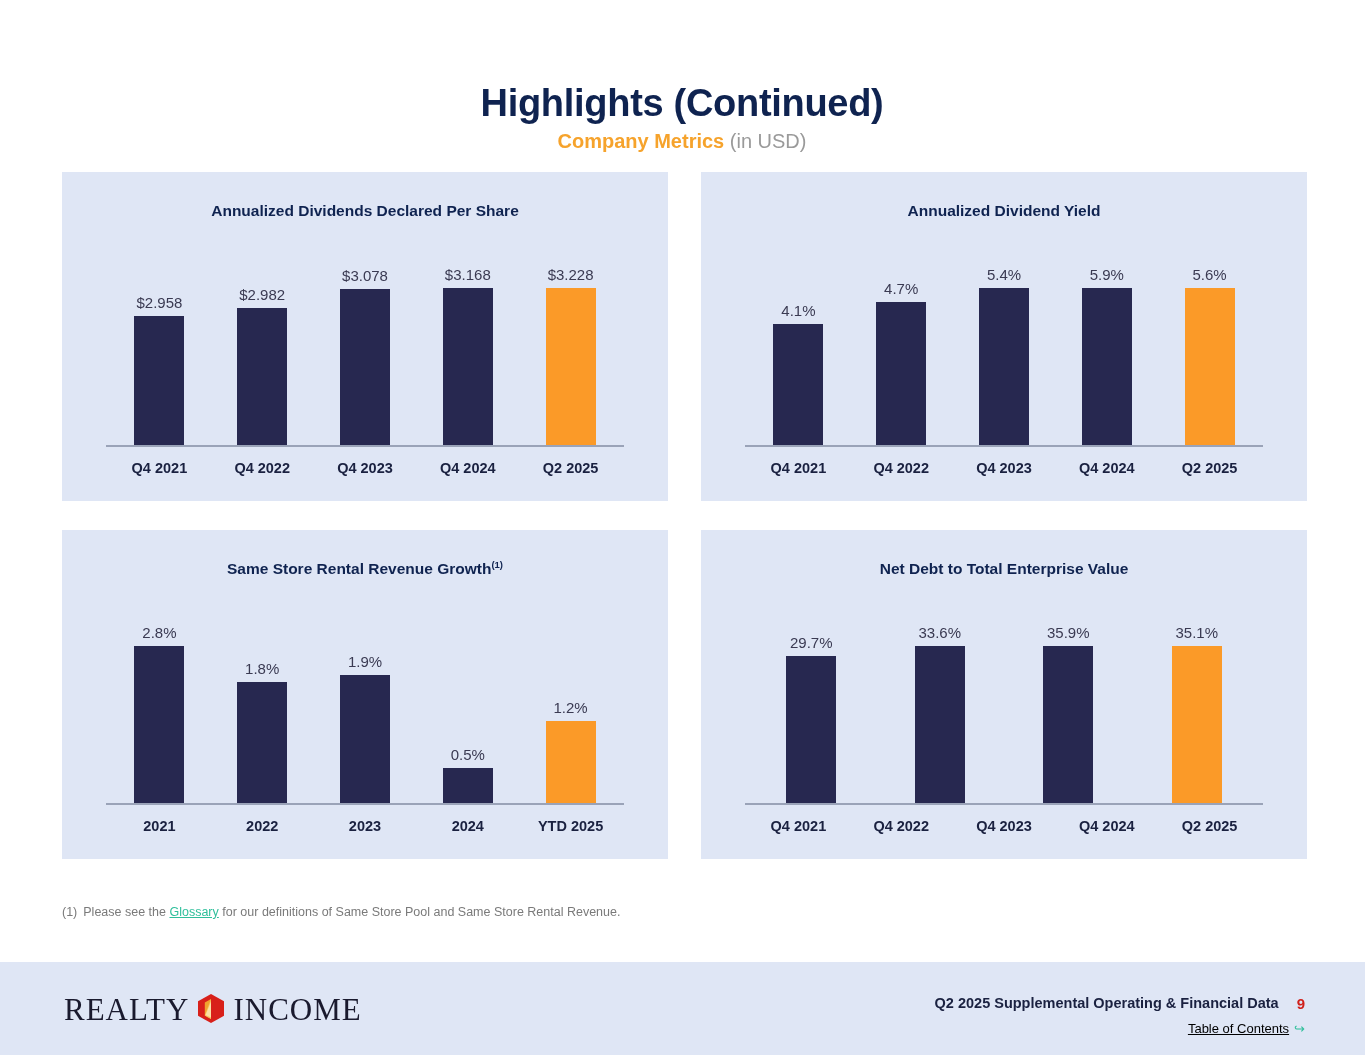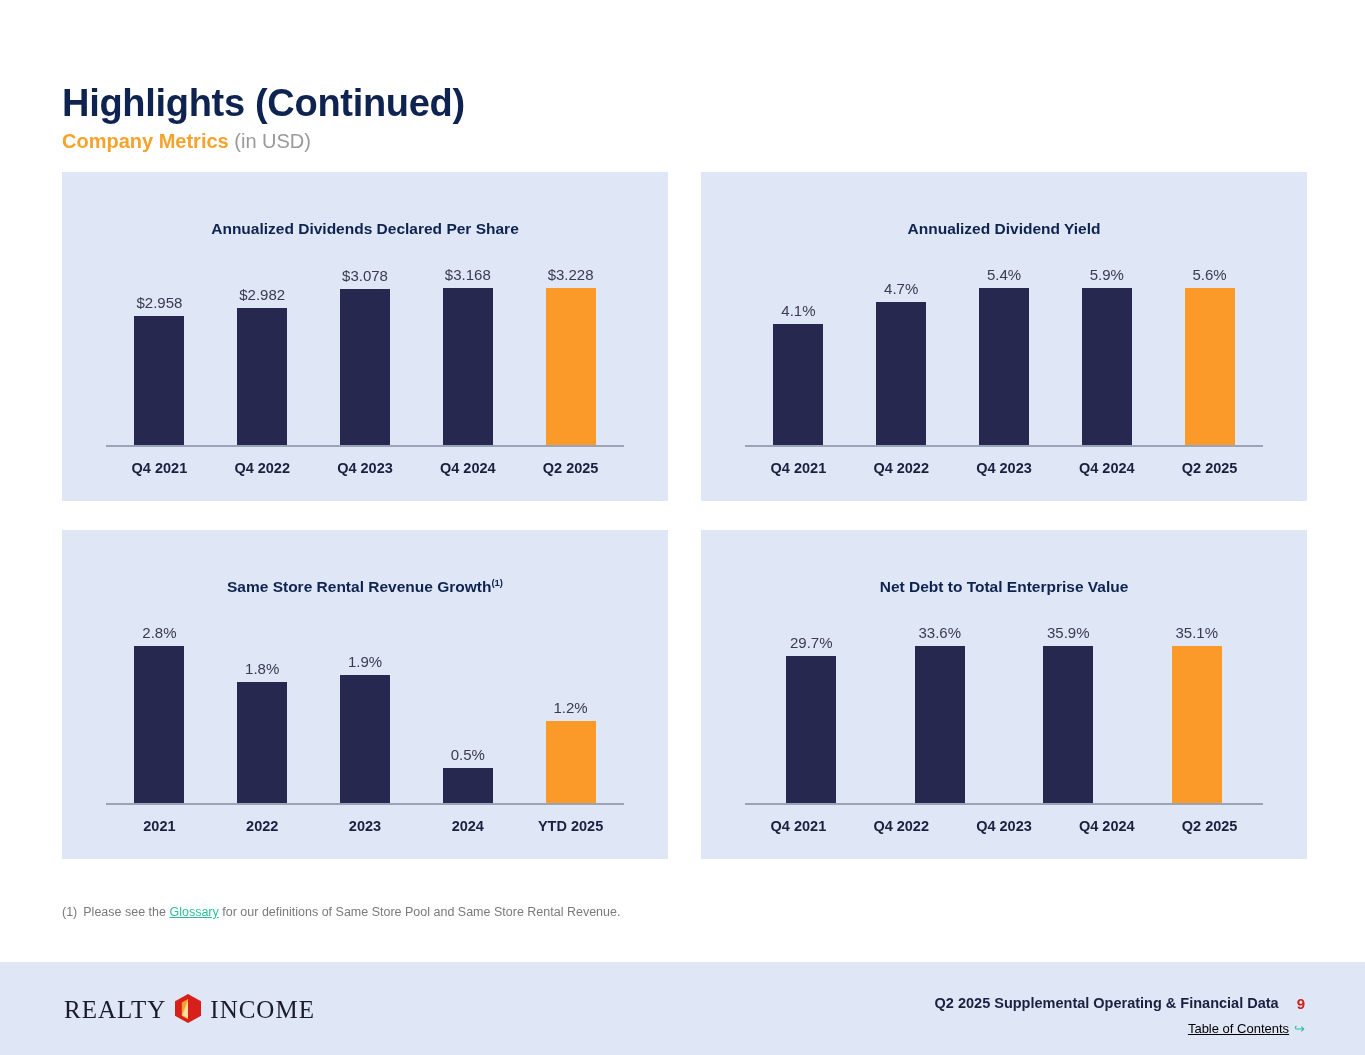--- a/index.html
+++ b/index.html
@@ -15,20 +15,21 @@
     overflow: hidden;
     color: #272850;
   }
 
   
   #header {
     position: absolute;
     left: 62px;
     top: 84px;
     width: 1240px;
+    text-align: center;
   }
   #page-title {
     font-size: 38px;
     font-weight: bold;
     color: #0f2350;
     letter-spacing: -0.3px;
     line-height: 1.05;
   }
   #subtitle-row {
     margin-top: 6px;
@@ -54,21 +55,21 @@
   .chart-card {
     background: #dfe6f5;
     position: relative;
     box-sizing: border-box;
   }
   .chart-title {
     text-align: center;
     font-size: 15.5px;
     font-weight: bold;
     color: #0f2350;
-    padding-top: 49px;
+    padding-top: 31px;
     line-height: 1;
   }
   .chart-title sup {
     font-size: 9.5px;
     vertical-align: super;
     line-height: 0;
   }
 
   
   .plot {
@@ -160,21 +161,21 @@
   #logo {
     position: absolute;
     left: 64px;
     top: 33px;
     display: flex;
     align-items: center;
     height: 30px;
   }
   #logo .word {
     font-family: "Liberation Serif", serif;
-    font-size: 25px;
+    font-size: 31px;
     letter-spacing: 1px;
     color: #1a1a2e;
   }
   #logo .mark { margin: 0 7px; display: block; }
   #footer-right {
     position: absolute;
     right: 60px;
     top: 34px;
     text-align: right;
   }

